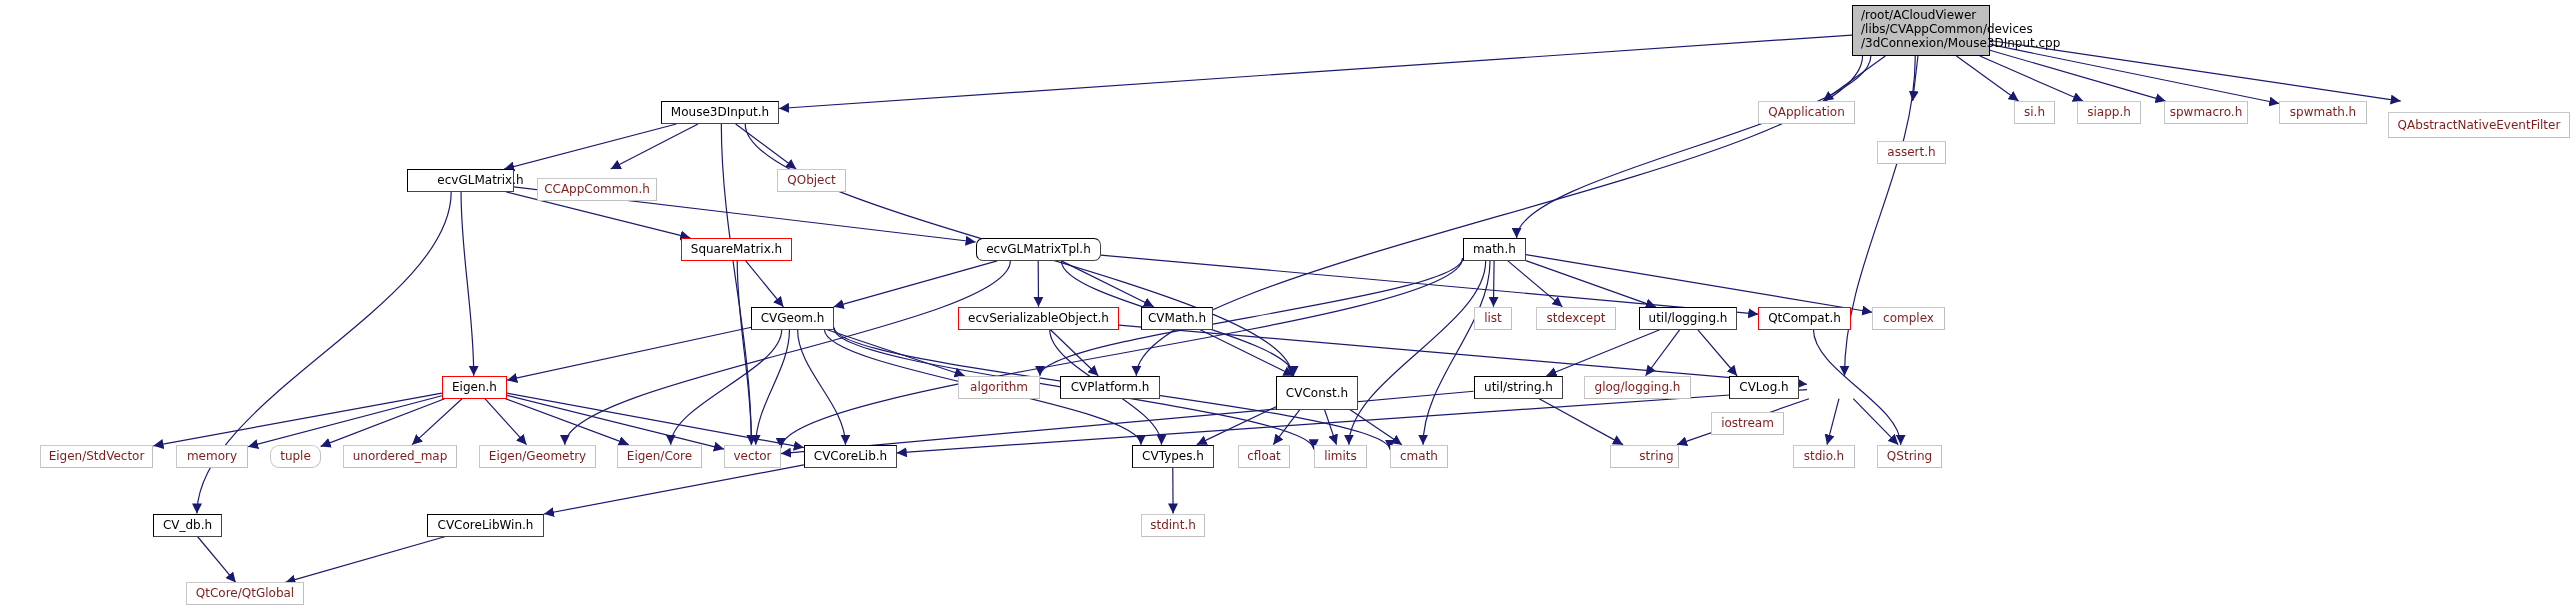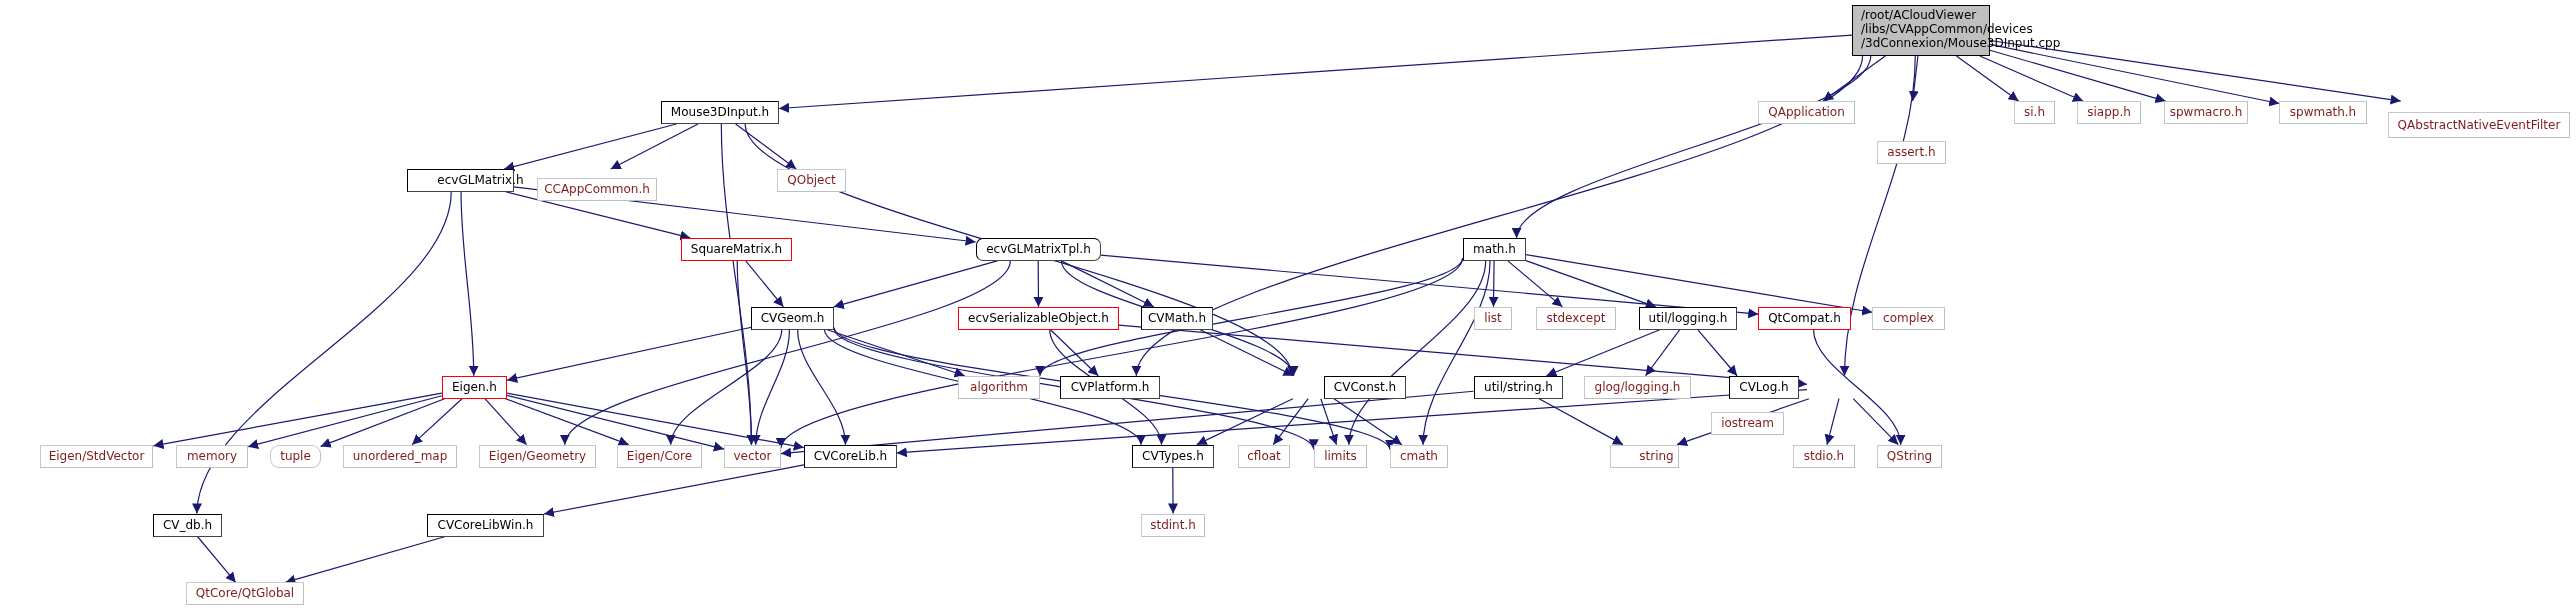--- a/index.html
+++ b/index.html
@@ -121,21 +121,21 @@
     <div class="node incomplete" style="left: 958px; top: 307px; width: 161px; height: 23px;">ecvSerializableObject.h</div>
     <div class="node internal" style="left: 1141px; top: 307px; width: 72px; height: 23px;">CVMath.h</div>
     <div class="node external" style="left: 1474px; top: 307px; width: 38px; height: 23px;">list</div>
     <div class="node external" style="left: 1536px; top: 307px; width: 80px; height: 23px;">stdexcept</div>
     <div class="node internal" style="left: 1639px; top: 307px; width: 98px; height: 23px;">util/logging.h</div>
     <div class="node incomplete" style="left: 1758px; top: 307px; width: 93px; height: 23px;">QtCompat.h</div>
     <div class="node external" style="left: 1872px; top: 307px; width: 73px; height: 23px;">complex</div>
     <div class="node incomplete" style="left: 442px; top: 376px; width: 65px; height: 23px;">Eigen.h</div>
     <div class="node external" style="left: 958px; top: 376px; width: 82px; height: 23px;">algorithm</div>
     <div class="node internal" style="left: 1060px; top: 376px; width: 100px; height: 23px;">CVPlatform.h</div>
-    <div class="node internal" style="left: 1276px; top: 376px; width: 82px; height: 23px; margin-left: 48px;">CVConst.h</div>
+    <div class="node internal" style="left: 1276px; top: 376px; width: 82px; height: 34px;">CVConst.h</div>
     <div class="node internal" style="left: 1474px; top: 376px; width: 89px; height: 23px;">util/string.h</div>
     <div class="node external" style="left: 1584px; top: 376px; width: 107px; height: 23px;">glog/logging.h</div>
     <div class="node external" style="left: 1711px; top: 376px; width: 73px; height: 23px; margin-top: 36px;">iostream</div>
     <div class="node internal" style="left: 1729px; top: 376px; width: 70px; height: 23px;">CVLog.h</div>
     <div class="node external" style="left: 40px; top: 445px; width: 113px; height: 23px;">Eigen/StdVector</div>
     <div class="node external" style="left: 176px; top: 445px; width: 72px; height: 23px;">memory</div>
     <div class="node external" style="left: 270px; top: 445px; width: 51px; height: 23px; border-radius: 9px;">tuple</div>
     <div class="node external" style="left: 343px; top: 445px; width: 114px; height: 23px;">unordered_map</div>
     <div class="node external" style="left: 479px; top: 445px; width: 117px; height: 23px;">Eigen/Geometry</div>
     <div class="node external" style="left: 617px; top: 445px; width: 85px; height: 23px;">Eigen/Core</div>

